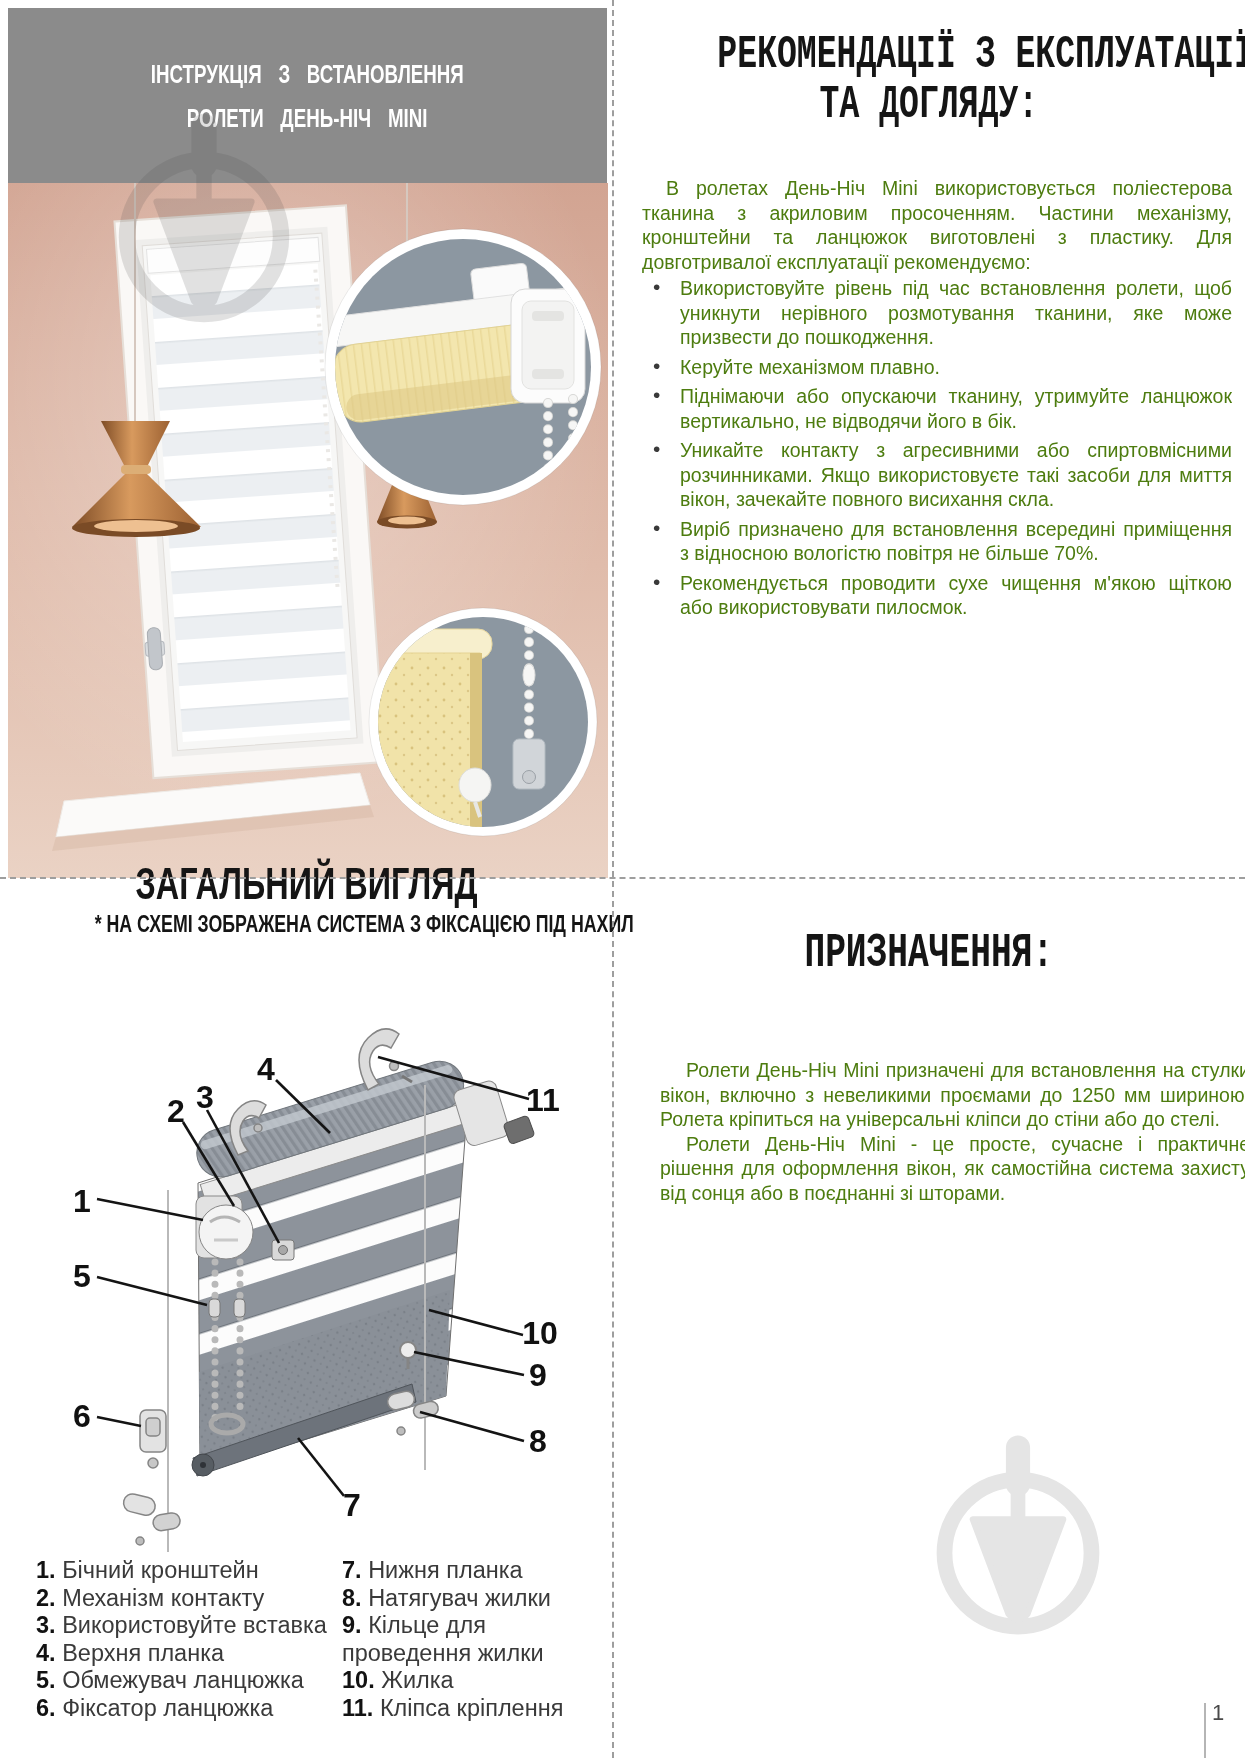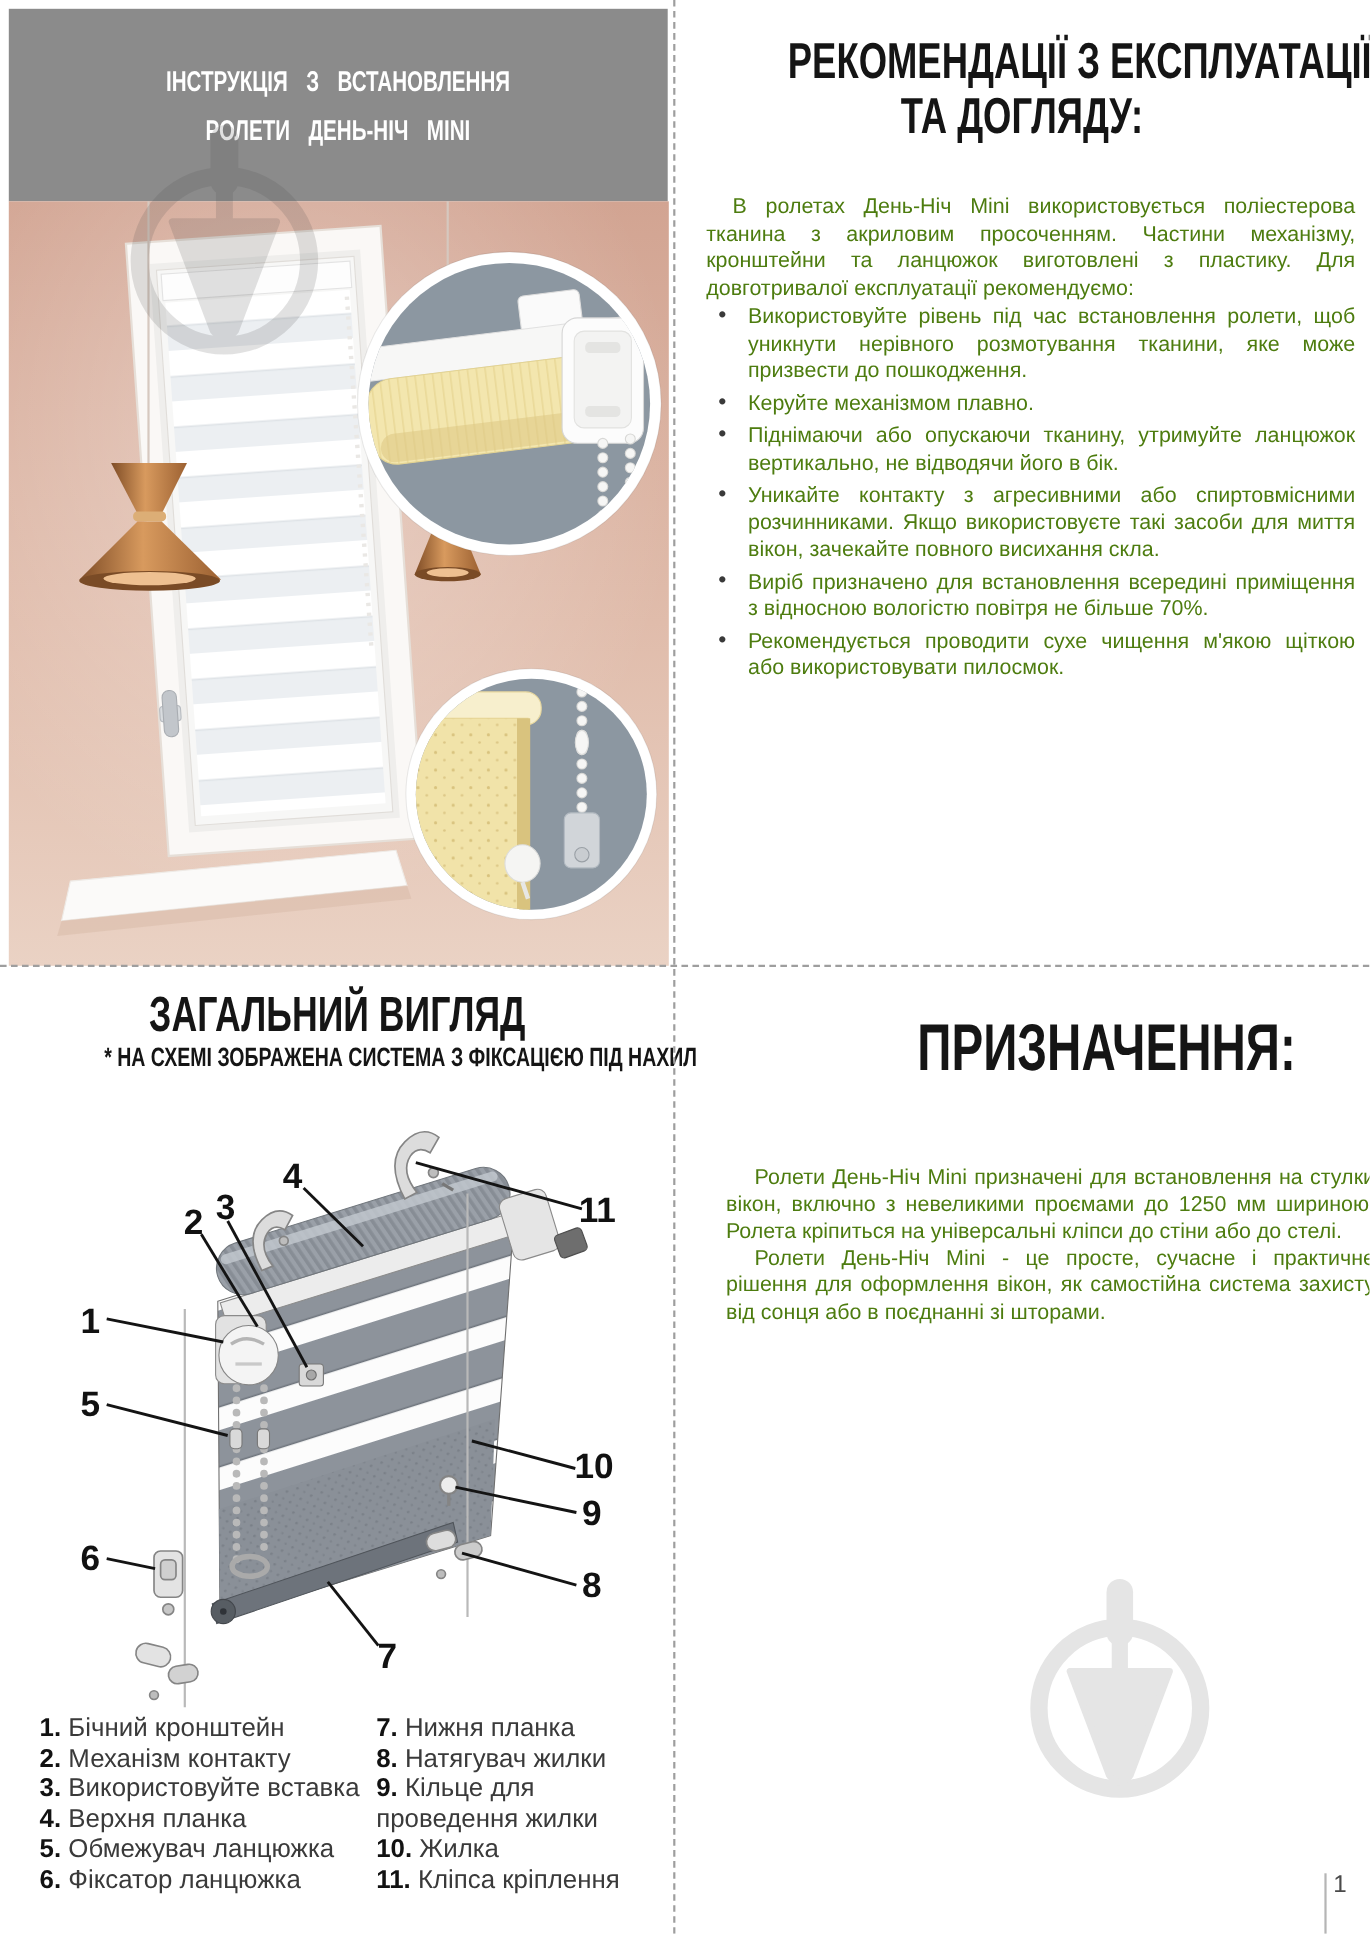--- a/index.html
+++ b/index.html
@@ -6,21 +6,21 @@
   body{
     width:1245px;height:1758px;position:relative;background:#ffffff;
     font-family:"Liberation Sans",sans-serif;overflow:hidden;
   }
   .abs{position:absolute;}
   
   .vdash{left:612px;top:0;height:1758px;width:0;border-left:2px dashed #9e9e9e;}
   .hdash{top:877px;left:0;width:1245px;height:0;border-top:2px dashed #9e9e9e;}
   
   .cond{display:inline-block;transform:scaleX(.72);transform-origin:50% 50%;white-space:nowrap;font-weight:bold;}
-  .sec-title{font-size:46px;line-height:50px;color:#151515;text-align:center;}
+  .sec-title{font-size:46px;line-height:50px;color:#151515;text-align:center;font-family:Liberation Mono, monospace;}
   
   .gray-head{left:8px;top:8px;width:599px;height:175px;background:#8b8b8b;
     display:flex;flex-direction:column;justify-content:center;text-align:center;}
   .gray-head .line{font-size:26px;line-height:44px;color:#ffffff;word-spacing:16px;}
   
   .body-text{font-size:19.5px;line-height:24.5px;color:#4d7c0f;text-align:justify;}
   .intro{ text-indent:24px;margin:0 0 2px 0;}
   ul.recs{list-style:none;margin:0;padding:0;}
   ul.recs li{position:relative;padding-left:38px;margin-bottom:5px;text-align:justify;}
   ul.recs li::before{content:"\2022";position:absolute;left:11px;top:-1px;font-size:21px;color:#3a3a3a;}
@@ -185,21 +185,21 @@
   <ul class="recs">
     <li>Використовуйте рівень під час встановлення ролети, щоб уникнути нерівного розмотування тканини, яке може призвести до пошкодження.</li>
     <li>Керуйте механізмом плавно.</li>
     <li>Піднімаючи або опускаючи тканину, утримуйте ланцюжок вертикально, не відводячи його в бік.</li>
     <li>Уникайте контакту з агресивними або спиртовмісними розчинниками. Якщо використовуєте такі засоби для миття вікон, зачекайте повного висихання скла.</li>
     <li>Виріб призначено для встановлення всередині приміщення з відносною вологістю повітря не більше 70%.</li>
     <li>Рекомендується проводити сухе чищення м'якою щіткою або використовувати пилосмок.</li>
   </ul>
 </div>
 
-<div class="abs" style="left:0;top:898px;width:613px;">
+<div class="abs" style="left:0;top:860px;width:613px;">
   <div class="ov-title">
     <div><span class="cond">ЗАГАЛЬНИЙ ВИГЛЯД</span></div>
   </div>
   <div class="ov-note"><span class="cond" style="transform:scaleX(.74);">* НА СХЕМІ ЗОБРАЖЕНА СИСТЕМА З ФІКСАЦІЄЮ ПІД НАХИЛ</span></div>
 </div>
 
 <svg class="abs" style="left:0;top:0;" width="1245" height="1758" viewBox="0 0 1245 1758" pointer-events="none">
   <defs>
     <pattern id="fabStripes" width="12" height="52" patternUnits="userSpaceOnUse" patternTransform="rotate(-17.5)">
       <rect width="12" height="32" fill="#8d939b"></rect>
@@ -324,21 +324,21 @@
   </div>
   <div class="pcol2">
     <div class="part"><span class="pnum">7.</span> <span>Нижня планка</span></div>
     <div class="part"><span class="pnum">8.</span> <span>Натягувач жилки</span></div>
     <div class="part"><span class="pnum">9.</span> <span>Кільце для проведення жилки</span></div>
     <div class="part"><span class="pnum">10.</span> <span>Жилка</span></div>
     <div class="part"><span class="pnum">11.</span> <span>Кліпса кріплення</span></div>
   </div>
 </div>
 
-<div class="abs sec-title" style="left:613px;top:928px;width:632px;font-size:60px;text-align:right;">
+<div class="abs sec-title" style="left:613px;top:928px;width:632px;font-size:48px;">
   <span class="cond">ПРИЗНАЧЕННЯ:</span>
 </div>
 <div class="abs body-text" style="left:660px;top:1058px;width:590px;">
   <p class="para">Ролети День-Ніч Mini призначені для встановлення на стулки вікон, включно з невеликими проємами до 1250 мм шириною. Ролета кріпиться на універсальні кліпси до стіни або до стелі.</p>
   <p class="para">Ролети День-Ніч Mini - це просте, сучасне і практичне рішення для оформлення вікон, як самостійна система захисту від сонця або в поєднанні зі шторами.</p>
 </div>
 
 <svg class="abs" style="left:928px;top:1418px;color:#e5e5e5;" width="180" height="225" viewBox="0 0 180 225">
   <g transform="translate(90,135) scale(1.05)">
       <use href="#plumb"></use>

